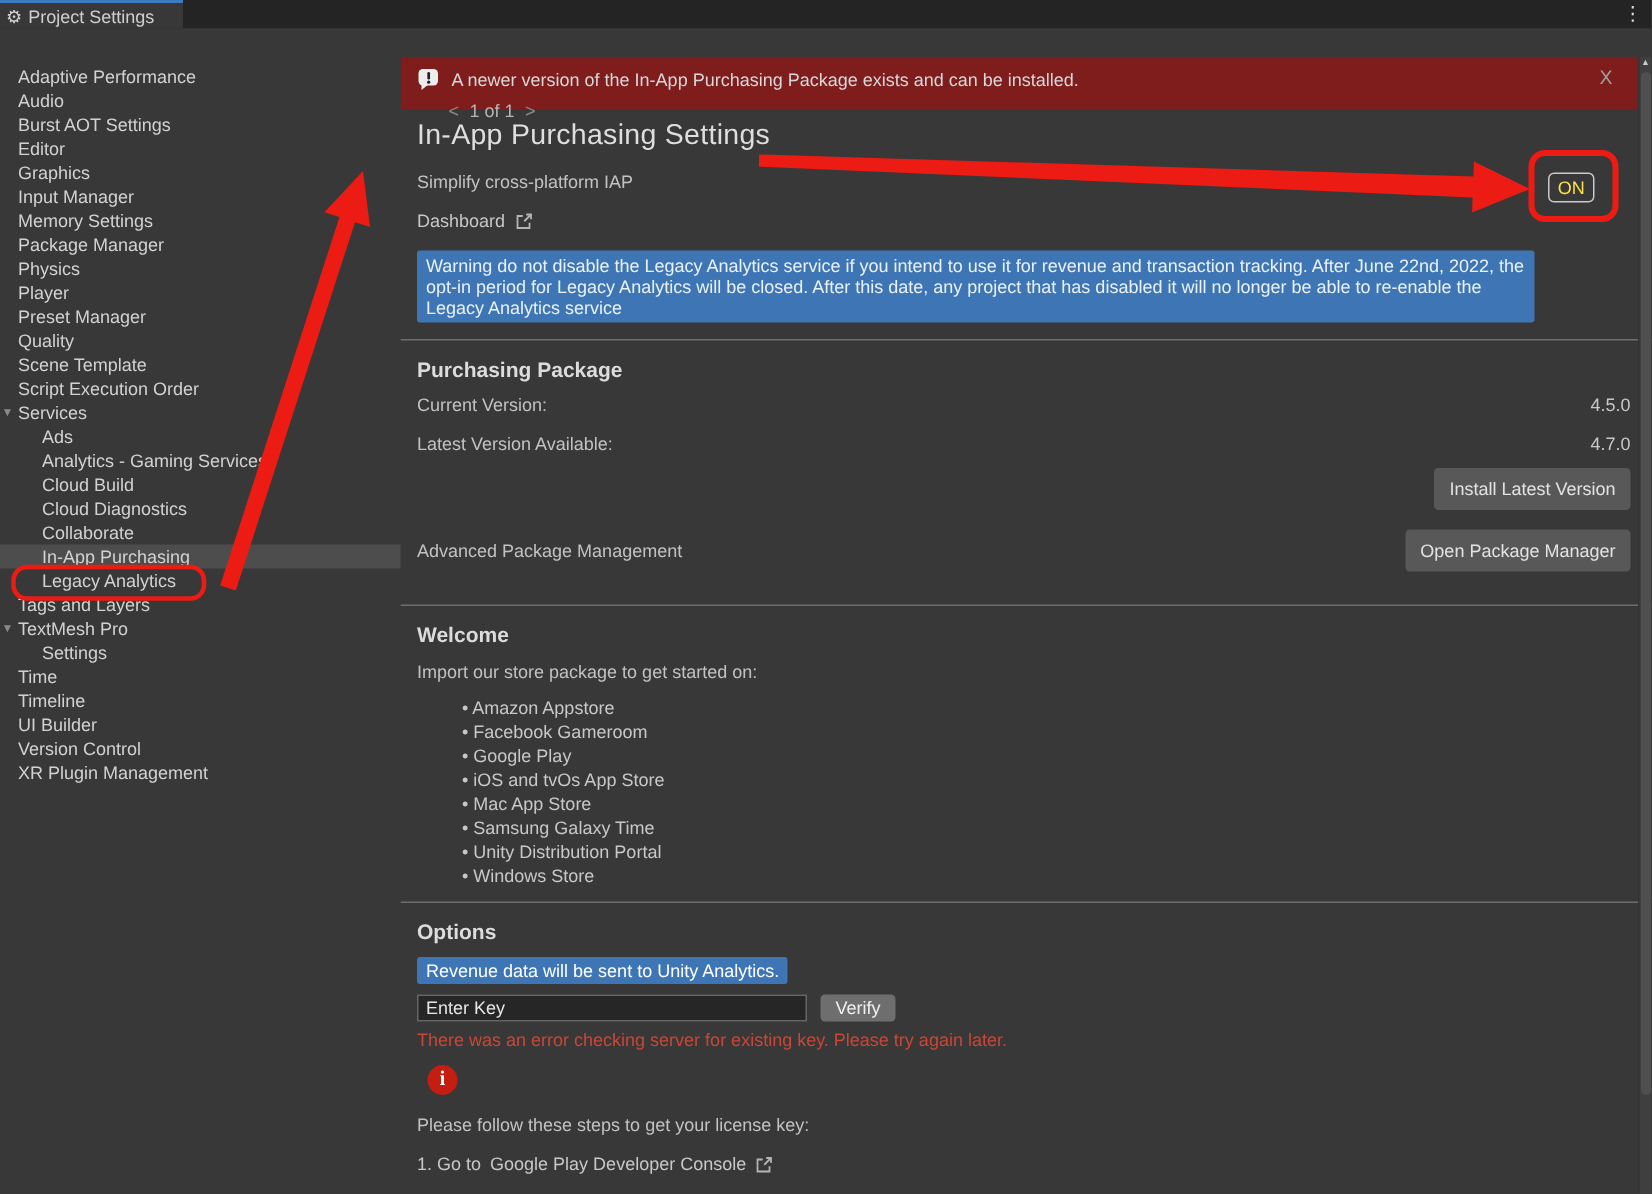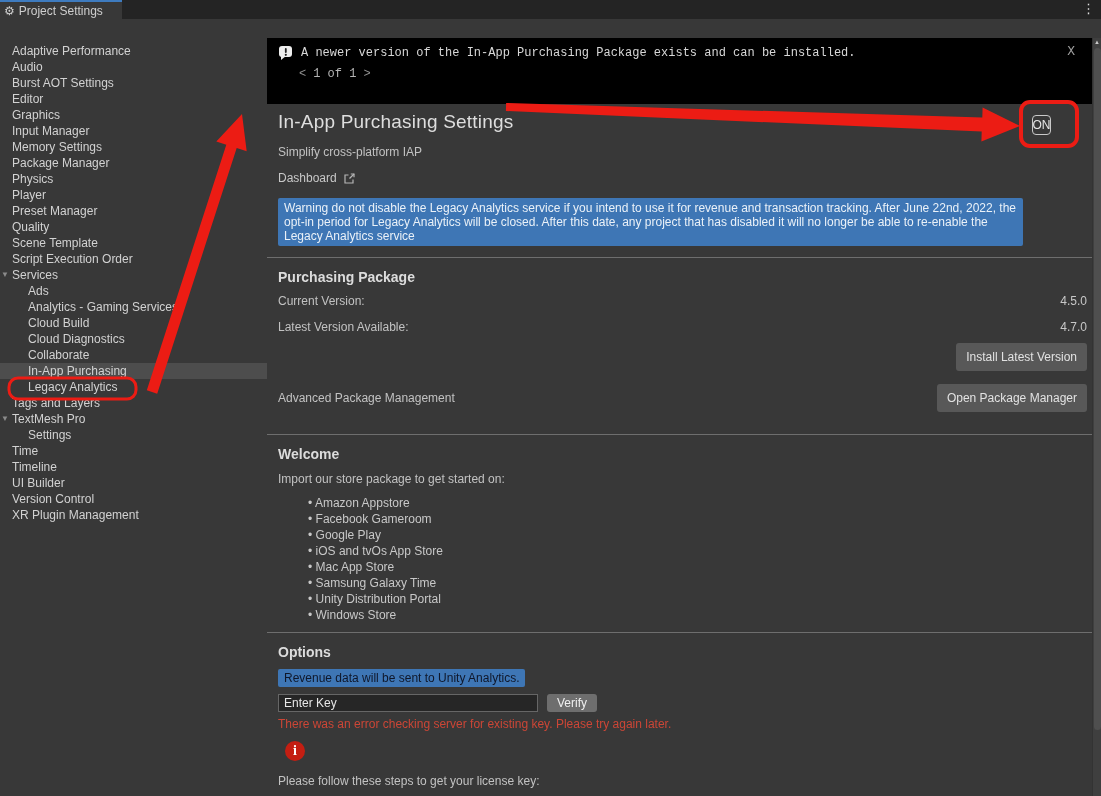--- a/index.html
+++ b/index.html
@@ -21,21 +21,21 @@
 
   
   .sidebar{position:absolute;top:38px;left:0;width:295px;bottom:0;background:#383838;border-right:1px solid #84cc16;padding-top:5px;}
   .side-item{height:16px;line-height:16px;padding-left:12px;color:#d2d2d2;white-space:nowrap;position:relative;cursor:default;}
   .side-item.child{padding-left:28px;}
   .side-item.selected{background:#4d4d4d;}
   .tri{position:absolute;left:1px;top:0;font-size:8px;color:#8a8a8a;line-height:16px;}
 
   
   .main{position:absolute;top:38px;left:267px;right:0;bottom:0;background:#383838;overflow:hidden;}
-  .banner{height:66px;background:#000000;position:relative;margin-right:9px;font-family:Liberation Mono, monospace;}
+  .banner{height:35px;background:#7f1d1d;position:relative;margin-right:9px;}
   .banner-row1{position:absolute;top:7px;left:11px;display:flex;align-items:center;gap:7px;color:#d8d8d8;}
   .banner-row2{position:absolute;top:29px;left:32px;color:#b5b5b5;display:flex;gap:7px;}
   .banner-row2 .chev{color:#8f8f8f;cursor:default;}
   .banner-close{position:absolute;right:17px;top:6px;color:#9f9f9f;font-size:13px;cursor:default;}
 
   .content{padding:0 14px 0 11px;}
   h1{font-size:19px;font-weight:400;color:#dedede;margin-top:7px;letter-spacing:.2px;}
   h2{font-size:14px;font-weight:700;color:#dcdcdc;}
   .muted{color:#c2c2c2;}
   .row{display:flex;justify-content:space-between;align-items:center;}
@@ -47,33 +47,33 @@
   .s-head{margin-top:11px;}
   .ver-row{margin-top:9px;gap:12px;}
   .ver-row + .ver-row{margin-top:12px;}
   .btn{background:#585858;color:#e2e2e2;border:none;border-radius:3px;font-size:12px;height:28px;line-height:15px;padding:0 10px;font-family:"Liberation Sans",sans-serif;cursor:default;}
   .btn-row{margin-top:9px;display:flex;justify-content:flex-end;}
   .adv-row{margin-top:13px;}
   .welcome-intro{margin-top:10px;}
   ul.stores{list-style:none;margin-top:9px;padding-left:30px;}
   ul.stores li{height:16px;line-height:16px;color:#c8c8c8;}
   ul.stores li::before{content:"• ";color:#c8c8c8;}
-  .chip{display:inline-block;margin-top:9px;background:var(--warning-blue);color:#0f172a;padding:2px 6px;border-radius:2px;}
+  .chip{display:inline-block;margin-top:9px;background:var(--warning-blue);color:#ffffff;padding:2px 6px;border-radius:2px;}
   .key-row{margin-top:7px;display:flex;align-items:center;gap:9px;}
   .key-input{width:260px;height:18px;background:#262626;border:1px solid #666;color:#e6e6e6;padding:0 5px;font-size:12px;font-family:"Liberation Sans",sans-serif;outline:none;}
   .verify{background:#6e6e6e;color:#efefef;height:18px;line-height:17px;}
   .err1{margin-top:5px;color:var(--err1);}
   .gkey-row{margin-top:10px;display:flex;align-items:center;gap:12px;padding-left:7px;}
   .info-icon{width:20px;height:20px;border-radius:50%;background:#c41e12;color:#fff;font-weight:700;font-size:14px;display:flex;align-items:center;justify-content:center;flex:0 0 auto;font-family:"Liberation Serif",serif;}
   .err2{color:var(--err2);}
   .steps-intro{margin-top:13px;}
   .step1{margin-top:12px;display:flex;align-items:center;gap:6px;}
   .step2{margin-top:16px;}
 
-  .on-btn{position:absolute;top:77px;left:765px;width:19px;height:20px;border:1px solid #c9c9c9;border-radius:4px;color:#e5e5e5;display:flex;align-items:center;justify-content:center;font-size:12px;cursor:default;}
+  .on-btn{position:absolute;top:77px;left:765px;width:31px;height:20px;border:1px solid #c9c9c9;border-radius:4px;color:#fde047;display:flex;align-items:center;justify-content:center;font-size:12px;cursor:default;}
 
   
   .scrollbar{position:absolute;top:0;right:0;bottom:0;width:9px;background:#3f3f3f;border-left:1px solid #333;}
   .scroll-up{position:absolute;top:1px;left:0;width:8px;text-align:center;font-size:6px;color:#c9c9c9;cursor:default;}
   .thumb{position:absolute;top:10px;left:1px;width:7px;height:682px;background:#4f4f4f;border-radius:4px;cursor:default;}
 
   
   .annot-layer{position:absolute;top:0;left:0;width:1101px;height:796px;pointer-events:none;z-index:20;}
 
   .ext-icon{display:inline-block;}

